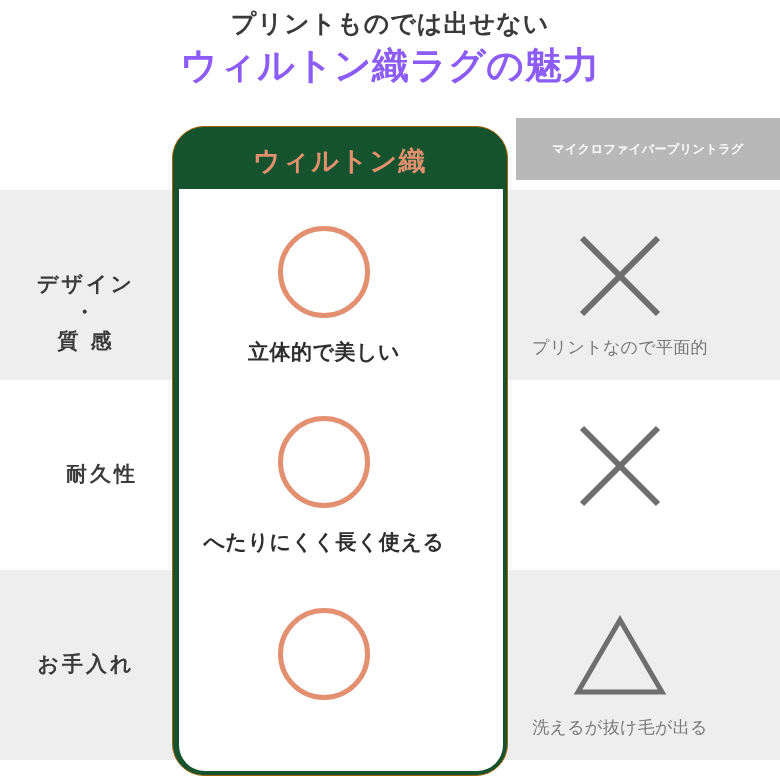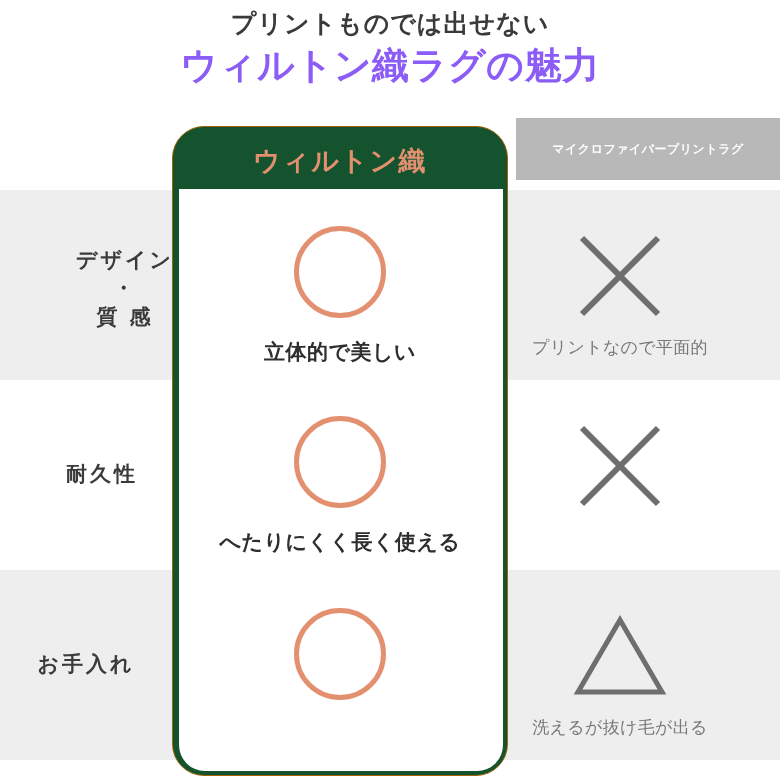--- a/index.html
+++ b/index.html
@@ -124,28 +124,28 @@
     position: absolute;
     left: 0;
     width: 172px;
     text-align: center;
     font-size: 21px;
     font-weight: bold;
     color: #3a3a3a;
     letter-spacing: 3px;
     line-height: 1.35;
   }
-  .row-label.r1 { top: 128px; padding-left: 39px; }
+  .row-label.r1 { top: 152px; }
   .row-label.r2 { top: 342px; padding-left: 16px; }
   .row-label.r3 { top: 532px; }
 
   
   .cell-w {
     position: absolute;
-    left: 178px;
+    left: 162px;
     width: 324px;
     text-align: center;
   }
   .cell-w .circle {
     width: 92px;
     height: 92px;
     border: 5px solid #e2906f;
     border-radius: 50%;
     margin: 0 auto;
     box-sizing: border-box;

